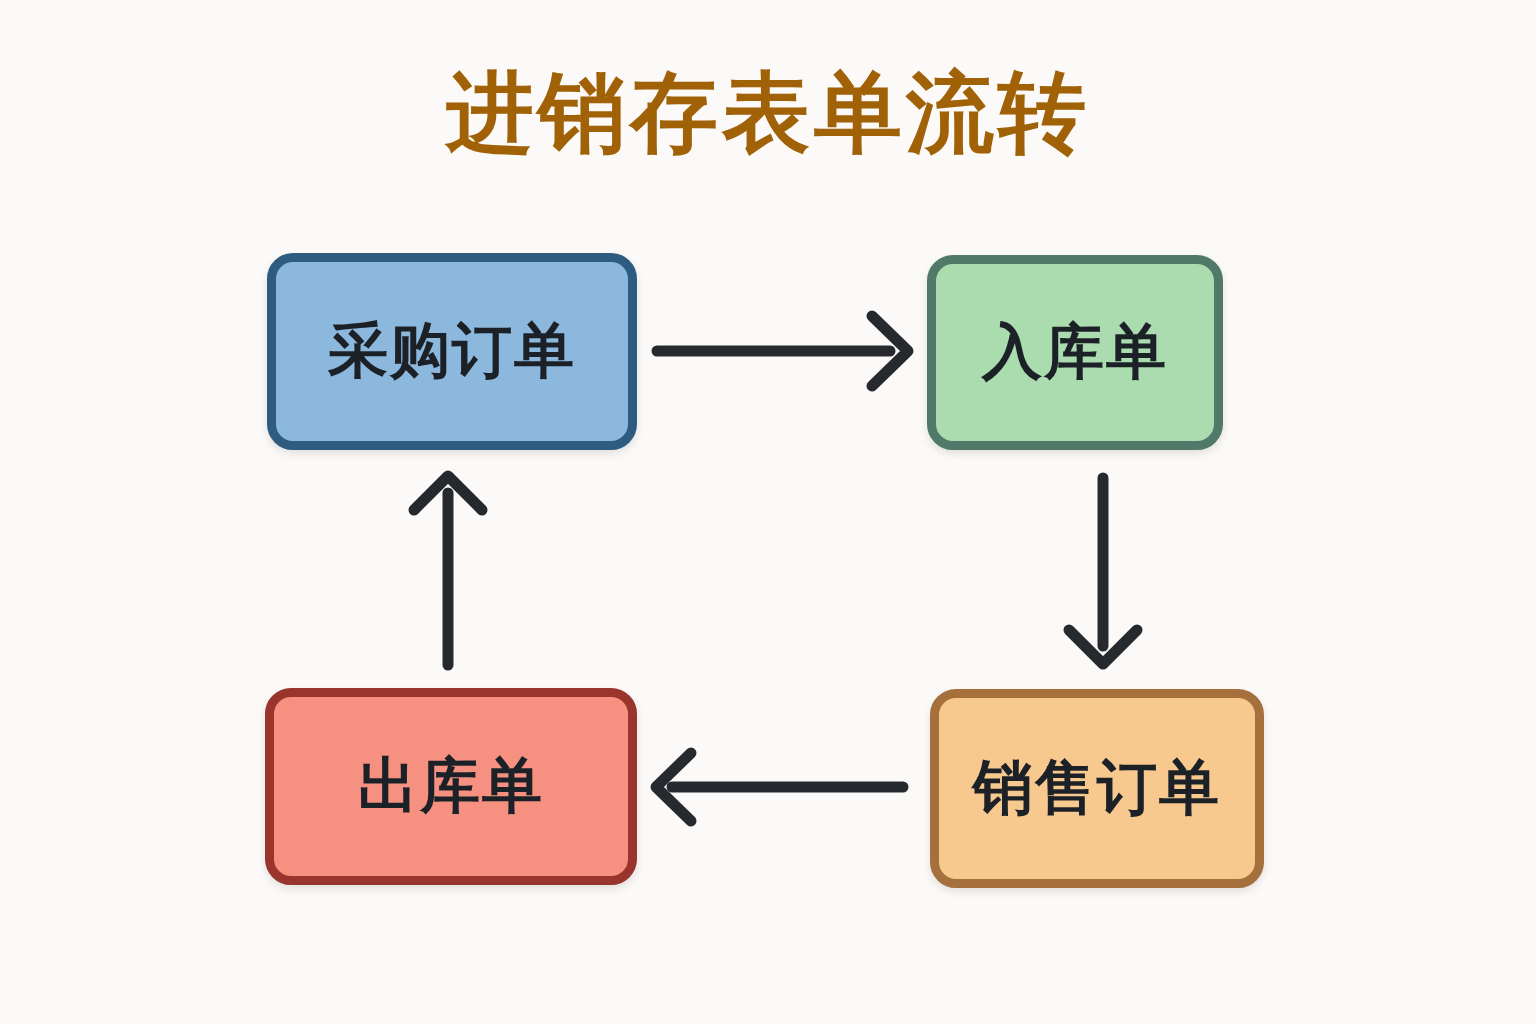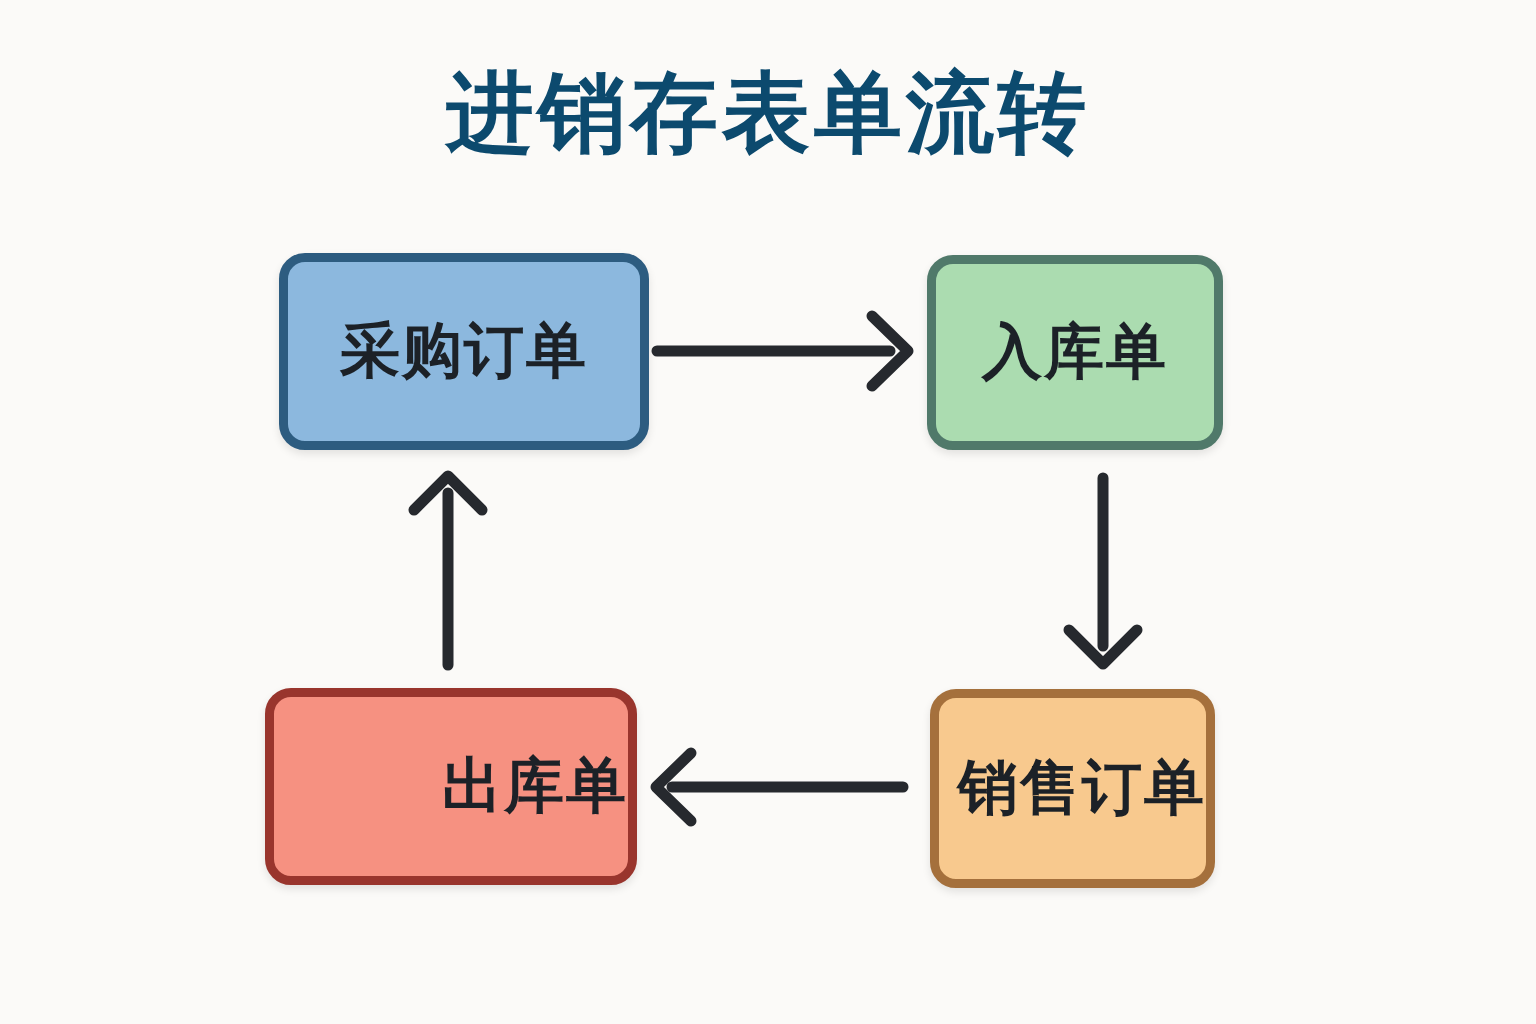--- a/index.html
+++ b/index.html
@@ -31,58 +31,58 @@
     justify-content: center;
     border-style: solid;
     border-width: 9px;
     border-radius: 26px;
     box-sizing: border-box;
     font-size: 60px;
     font-weight: 900;
     letter-spacing: 2px;
     box-shadow: 0 4px 8px rgba(0,0,0,0.10);
   }
-  .node-purchase { left: 267px; top: 253px; width: 370px; height: 197px; margin-left: 12px; }
+  .node-purchase { left: 267px; top: 253px; width: 370px; height: 197px; }
   .node-inbound  { left: 927px; top: 255px; width: 296px; height: 195px; }
-  .node-sales    { left: 930px; top: 689px; width: 285px; height: 199px; justify-content: flex-end; }
+  .node-sales    { left: 930px; top: 689px; width: 334px; height: 199px; }
   .node-outbound { left: 265px; top: 688px; width: 372px; height: 197px; }
   .arrows {
     position: absolute;
     left: 0; top: 0;
     width: 1536px;
     height: 1024px;
     pointer-events: none;
   }
   .arrows line, .arrows polyline {
     fill: none;
     stroke-width: 11px;
     stroke-linecap: round;
     stroke-linejoin: round;
   }
 </style>
 </head>
 <body style="background: rgb(251, 250, 248);">
 
 <div class="canvas">
 
-  <div class="title" style="color: #0c4a6e;">进销存表单流转</div>
+  <div class="title" style="color: #a16207;">进销存表单流转</div>
 
   <div class="node node-purchase" style="background: rgb(140, 184, 222); border-color: rgb(45, 92, 128); color: rgb(28, 33, 39);">
     <span>采购订单</span>
   </div>
 
   <div class="node node-inbound" style="background: rgb(171, 220, 176); border-color: rgb(80, 121, 106); color: rgb(28, 33, 39);">
     <span>入库单</span>
   </div>
 
   <div class="node node-sales" style="background: rgb(248, 201, 142); border-color: rgb(165, 112, 60); color: rgb(28, 33, 39);">
     <span>销售订单</span>
   </div>
 
-  <div class="node node-outbound" style="background: rgb(246, 145, 129); border-color: rgb(153, 53, 45); color: rgb(28, 33, 39); justify-content: flex-end;">
+  <div class="node node-outbound" style="background: rgb(246, 145, 129); border-color: rgb(153, 53, 45); color: rgb(28, 33, 39);">
     <span>出库单</span>
   </div>
 
   <svg class="arrows" viewBox="0 0 1536 1024" xmlns="http://www.w3.org/2000/svg">
     <g>
       <line x1="657" y1="351" x2="890" y2="351" stroke="#26292e"></line>
       <polyline points="872,316 908,351 872,386" stroke="#26292e"></polyline>
     </g>
     <g>
       <line x1="1103" y1="478" x2="1103" y2="646" stroke="#26292e"></line>

